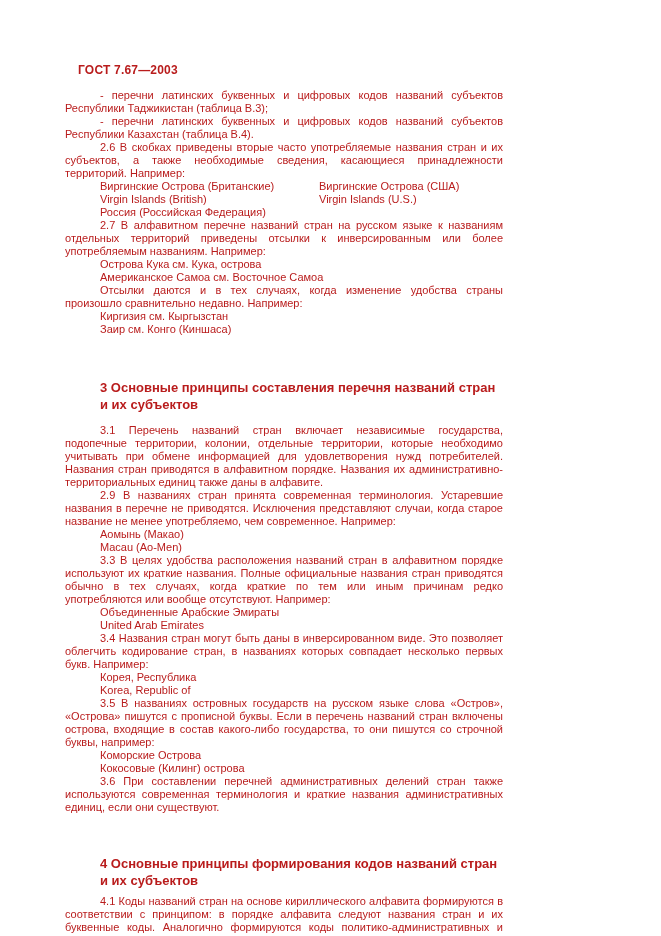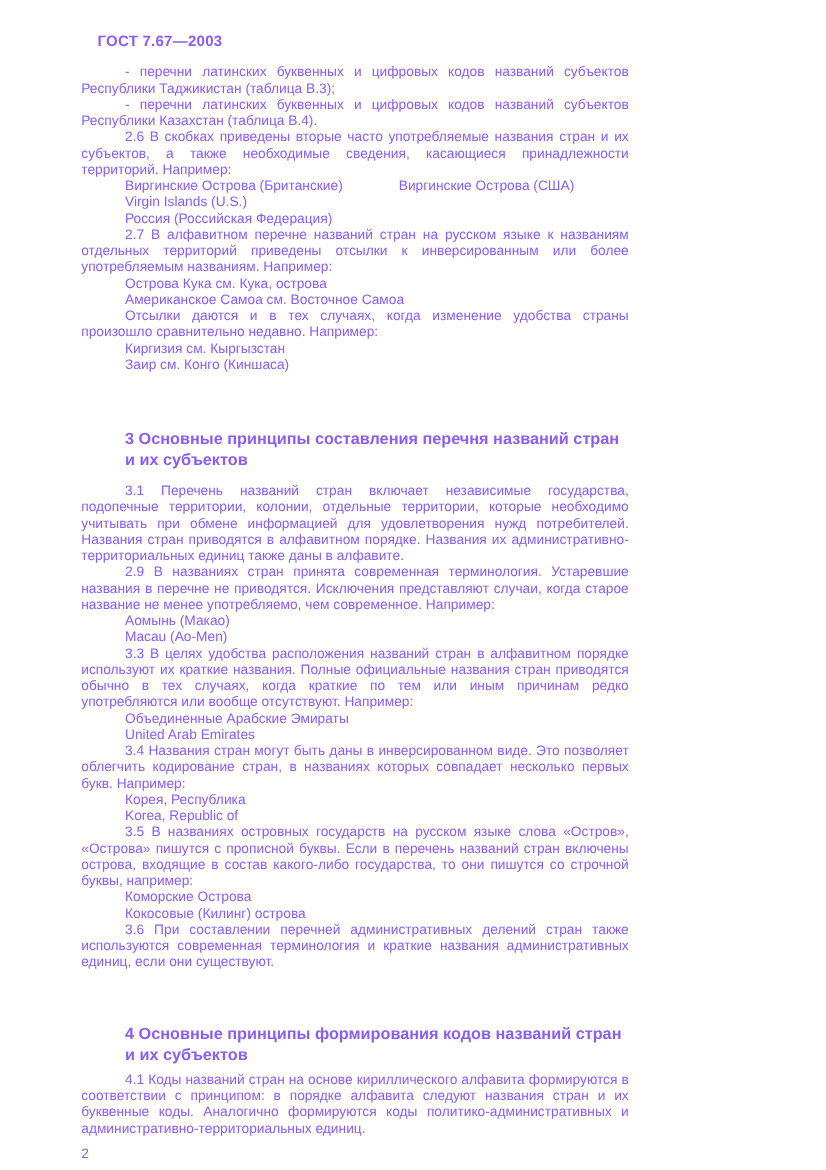--- a/index.html
+++ b/index.html
@@ -6,22 +6,22 @@
     margin: 0;
     padding: 0;
     background: #ffffff;
   }
   .page {
     position: relative;
     width: 568px;
     height: 936px;
     box-sizing: border-box;
     background: #ffffff;
-    color: #8b5cf6;
-    padding: 26px 65px 0 65px;
+    color: #b91c1c;
+    padding: 63px 65px 0 65px;
     overflow: hidden;
     font-family: "Liberation Sans", "DejaVu Sans", sans-serif;
   }
   .doc-header {
     font-size: 12px;
     font-weight: bold;
     line-height: 15px;
     padding-left: 13px;
     margin-bottom: 11px;
     letter-spacing: 0.2px;
@@ -79,20 +79,21 @@
 
   <div class="doc-body">
       <div class="list-item">- перечни латинских буквенных и цифровых кодов названий субъектов Республики Таджикистан (таблица В.3);</div>
       <div class="list-item">- перечни латинских буквенных и цифровых кодов названий субъектов Республики Казахстан (таблица В.4).</div>
       <div class="para">2.6 В скобках приведены вторые часто употребляемые названия стран и их субъектов, а также необходимые сведения, касающиеся принадлежности территорий. Например:</div>
       <div class="example-row">
         <div class="col0">Виргинские Острова (Британские)</div>
         <div class="col1">Виргинские Острова (США)</div>
       </div>
       <div class="example-row">
+        <div class="col0">Virgin Islands (British)</div>
         <div class="col1">Virgin Islands (U.S.)</div>
       </div>
       <div class="example">Россия (Российская Федерация)</div>
       <div class="para">2.7 В алфавитном перечне названий стран на русском языке к названиям отдельных территорий приведены отсылки к инверсированным или более употребляемым названиям. Например:</div>
       <div class="example">Острова Кука см. Кука, острова</div>
       <div class="example">Американское Самоа см. Восточное Самоа</div>
       <div class="para">Отсылки даются и в тех случаях, когда изменение удобства страны произошло сравнительно недавно. Например:</div>
       <div class="example">Киргизия см. Кыргызстан</div>
       <div class="example">Заир см. Конго (Киншаса)</div>
       <div class="sec-heading">

